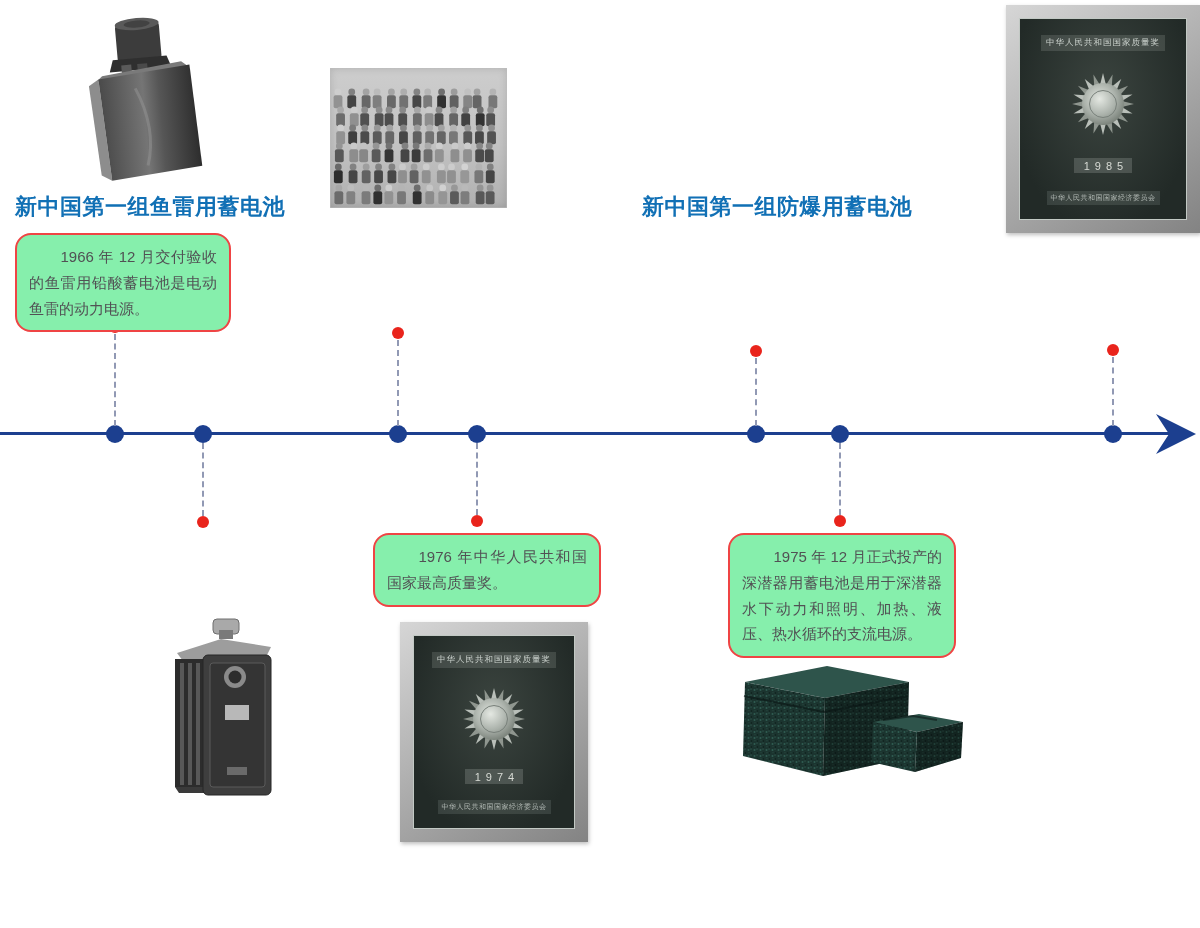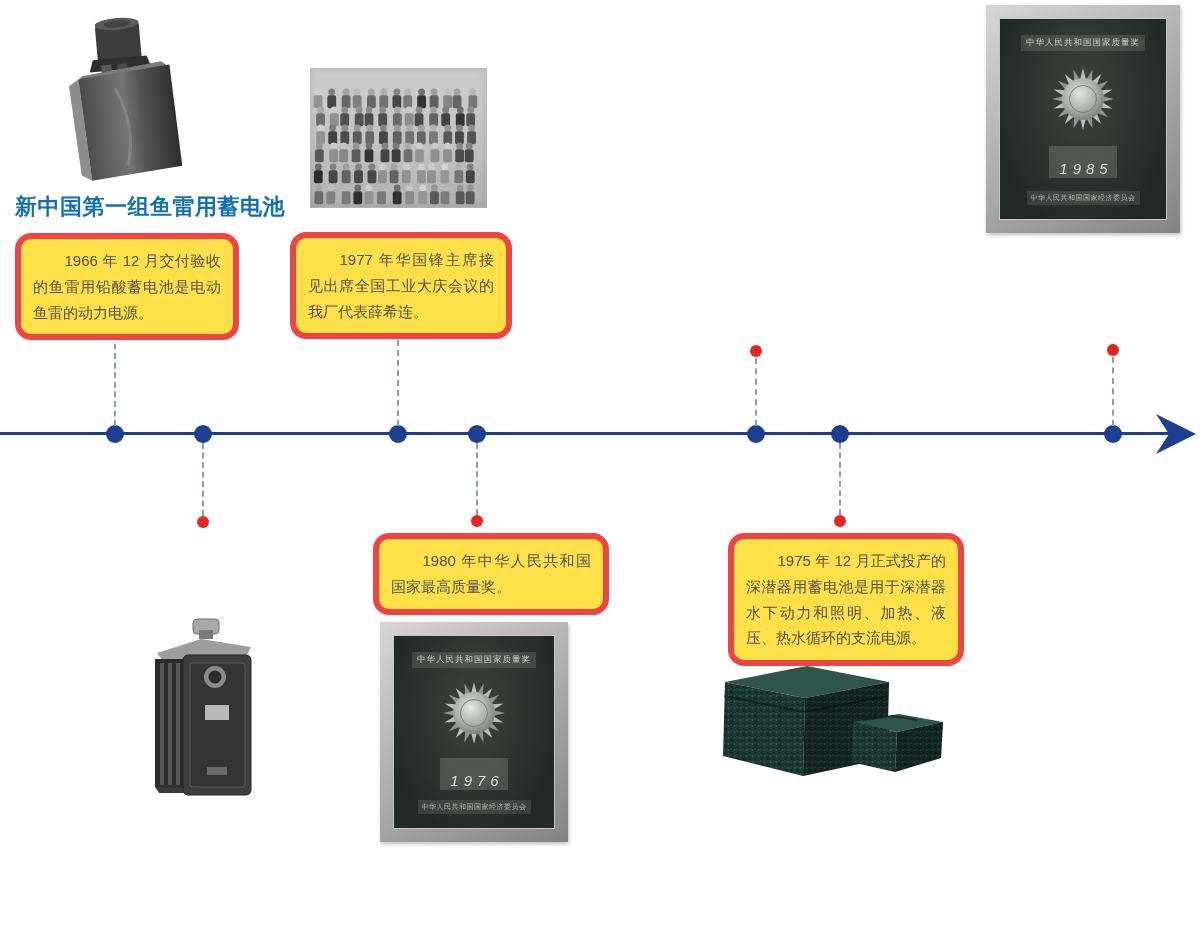--- a/index.html
+++ b/index.html
@@ -7,40 +7,40 @@
           font-family:"Liberation Sans","DejaVu Sans",sans-serif;}
 
   
   .tl-line{position:absolute;left:0;top:432px;width:1170px;height:3px;background:#1c3f8f;}
   .tl-arrow{position:absolute;left:1150px;top:410px;}
   .dot-navy{position:absolute;width:18px;height:18px;border-radius:50%;background:#1c3f8f;}
   .dot-red{position:absolute;width:12px;height:12px;border-radius:50%;background:#e9241c;}
   .vdash{position:absolute;width:0;border-left:2px dashed #9199b4;}
 
   
-  .callout{position:absolute;background:#fde047;border:6px solid #ef4444;border-radius:16px;
+  .callout{position:absolute;background:#86efac;border:2px solid #ef4444;border-radius:16px;
            padding:9px 12px;font-size:15px;line-height:1.72;color:#515154;text-align:justify;}
   .callout p{margin:0;text-indent:2.1em;}
   .etitle{position:absolute;color:#1170b5;font-weight:bold;font-size:22px;text-align:center;
           letter-spacing:.5px;white-space:nowrap;}
 
   
-  .photo{position:absolute;}
+  .photo{position:absolute;margin-left:20px;}
   .group-photo{background:linear-gradient(180deg,#cdcdcd 0%,#c2c2c2 55%,#b0b0b0 100%);
                box-shadow:inset 0 0 8px rgba(0,0,0,.15);}
   .plaque{box-sizing:border-box;background:linear-gradient(145deg,#d6d6d6,#838383);
           padding:13px;box-shadow:1px 2px 4px rgba(0,0,0,.25);}
   .plaque-inner{box-sizing:border-box;height:100%;border:1px solid #c2c9c4;
                 background:radial-gradient(ellipse at 50% 38%,#3b443f 0%,#222a27 78%);
                 display:flex;flex-direction:column;align-items:center;justify-content:space-between;
                 padding:16px 6px 14px 6px;}
   .plaque-heading{font-size:8.5px;color:#ccd3ce;background:rgba(225,235,230,.14);
                   padding:2px 5px;letter-spacing:1px;white-space:nowrap;}
-  .plaque-year{font-size:15px;font-style:italic;letter-spacing:5px;color:#d8dbd5;
-               background:rgba(225,235,230,.18);padding:14px 4px 1px 10px;}
+  .plaque-year{font-size:11px;letter-spacing:5px;color:#d8dbd5;
+               background:rgba(225,235,230,.18);padding:2px 4px 1px 10px;}
   .plaque-issuer{font-size:7px;color:#b7beb9;background:rgba(225,235,230,.12);
                  padding:2px 4px;letter-spacing:.5px;white-space:nowrap;}
 </style>
 </head>
 <body>
 
 <div class="canvas">
 
   <svg width="0" height="0" style="position:absolute">
     <defs>
@@ -271,24 +271,22 @@
           <circle cx="134.99285480240027" cy="120" r="3.4" fill="rgb(185,185,185)"></circle>
           <rect x="130.59285480240027" y="123.2" width="8.8" height="13" rx="2" fill="rgb(125,125,125)"></rect>
           <circle cx="150.12886256926174" cy="120" r="3.4" fill="rgb(148,148,148)"></circle>
           <rect x="145.72886256926174" y="123.2" width="8.8" height="13" rx="2" fill="rgb(88,88,88)"></rect>
           <circle cx="160.13899086906525" cy="120" r="3.4" fill="rgb(149,149,149)"></circle>
           <rect x="155.73899086906525" y="123.2" width="8.8" height="13" rx="2" fill="rgb(89,89,89)"></rect>
         </g>
       <rect x="0" y="0" width="177" height="140" fill="none" stroke="#bdbdbd"></rect>
     </svg>
   </div>
-  <div class="callout" style="left:290px;top:232px;width:186px">
-    <p>1977 年华国锋主席接见出席全国工业大庆会议的我厂代表薛希连。</p>
-  </div>
-
+
+  <div class="etitle" style="left:642px;top:192px;width:221px">新中国第一组防爆用蓄电池</div>
 
   <div class="photo plaque" style="left:986px;top:5px;width:194px;height:228px">
     <div class="plaque-inner">
       <span class="plaque-heading">中华人民共和国国家质量奖</span>
       <svg width="70" height="70" viewBox="0 0 70 70" class="medal-svg">
           <polygon points="54.80431992425274,32.20913770711527 66,35 54.80431992425274,37.79086229288473" fill="#8f968f"></polygon>
           <polygon points="54.697451392216124,38.46560364890201 64.48275200514976,44.57952682562337 52.972603637292906,43.77413918836292" fill="#b9bfb9"></polygon>
           <polygon points="52.662459077695644,44.38283215925377 60.079526825623375,53.22134282106667 49.381603683822036,48.89854220706173" fill="#8f968f"></polygon>
           <polygon points="48.89854220706173,49.381603683822036 53.22134282106667,60.079526825623375 44.38283215925377,52.662459077695644" fill="#b9bfb9"></polygon>
           <polygon points="43.77413918836293,52.9726036372929 44.579526825623375,64.48275200514976 38.46560364890201,54.697451392216124" fill="#8f968f"></polygon>
@@ -328,21 +326,21 @@
       <rect x="36" y="38" width="68" height="140" rx="5" fill="#3e3e3e" stroke="#262626"></rect>
       <rect x="43" y="46" width="55" height="124" rx="3" fill="#343434" stroke="#5a5a5a"></rect>
       <circle cx="68" cy="60" r="11" fill="#8a8a8a"></circle>
       <circle cx="68" cy="60" r="6.5" fill="#2c2c2c"></circle>
       <rect x="58" y="88" width="24" height="15" fill="#b8b8b8"></rect>
       <rect x="60" y="150" width="20" height="8" fill="#6a6a6a"></rect>
     </svg>
   </div>
 
   <div class="callout" style="left:373px;top:533px;width:200px">
-    <p>1980 年中华人民共和国国家最高质量奖。</p>
+    <p>1976 年中华人民共和国国家最高质量奖。</p>
   </div>
   <div class="photo plaque" style="left:380px;top:622px;width:188px;height:220px">
     <div class="plaque-inner">
       <span class="plaque-heading">中华人民共和国国家质量奖</span>
       <svg width="70" height="70" viewBox="0 0 70 70" class="medal-svg">
           <polygon points="54.80431992425274,32.20913770711527 66,35 54.80431992425274,37.79086229288473" fill="#8f968f"></polygon>
           <polygon points="54.697451392216124,38.46560364890201 64.48275200514976,44.57952682562337 52.972603637292906,43.77413918836292" fill="#b9bfb9"></polygon>
           <polygon points="52.662459077695644,44.38283215925377 60.079526825623375,53.22134282106667 49.381603683822036,48.89854220706173" fill="#8f968f"></polygon>
           <polygon points="48.89854220706173,49.381603683822036 53.22134282106667,60.079526825623375 44.38283215925377,52.662459077695644" fill="#b9bfb9"></polygon>
           <polygon points="43.77413918836293,52.9726036372929 44.579526825623375,64.48275200514976 38.46560364890201,54.697451392216124" fill="#8f968f"></polygon>
@@ -357,21 +355,21 @@
           <polygon points="21.10145779293827,20.618396316177964 16.77865717893333,9.920473174376632 25.61716784074622,17.337540922304363" fill="#b9bfb9"></polygon>
           <polygon points="26.225860811637077,17.027396362707098 25.420473174376625,5.517247994850241 31.53439635109798,15.302548607783876" fill="#8f968f"></polygon>
           <polygon points="32.209137707115275,15.195680075747255 34.99999999999999,4 37.79086229288472,15.195680075747255" fill="#b9bfb9"></polygon>
           <polygon points="38.46560364890202,15.302548607783873 44.57952682562336,5.517247994850237 43.774139188362916,17.027396362707094" fill="#8f968f"></polygon>
           <polygon points="44.38283215925377,17.33754092230436 53.221342821066656,9.920473174376625 48.89854220706172,20.61839631617795" fill="#b9bfb9"></polygon>
           <polygon points="49.38160368382204,21.10145779293827 60.07952682562337,16.778657178933326 52.66245907769564,25.61716784074622" fill="#8f968f"></polygon>
           <polygon points="52.972603637292906,26.225860811637077 64.48275200514976,25.420473174376625 54.697451392216124,31.534396351097975" fill="#b9bfb9"></polygon>
           <circle cx="35" cy="35" r="21" fill="url(#medalGrad)"></circle>
           <circle cx="35" cy="35" r="13.5" fill="none" stroke="#78807a"></circle>
         </svg>
-      <span class="plaque-year">1976</span>
+      <span class="plaque-year">1974</span>
       <span class="plaque-issuer">中华人民共和国国家经济委员会</span>
     </div>
   </div>
 
   <div class="callout" style="left:728px;top:533px;width:200px">
     <p>1975 年 12 月正式投产的深潜器用蓄电池是用于深潜器水下动力和照明、加热、液压、热水循环的支流电源。</p>
   </div>
   <div class="photo" style="left:703px;top:658px">
     <svg width="248" height="125" viewBox="0 0 248 125">
 

